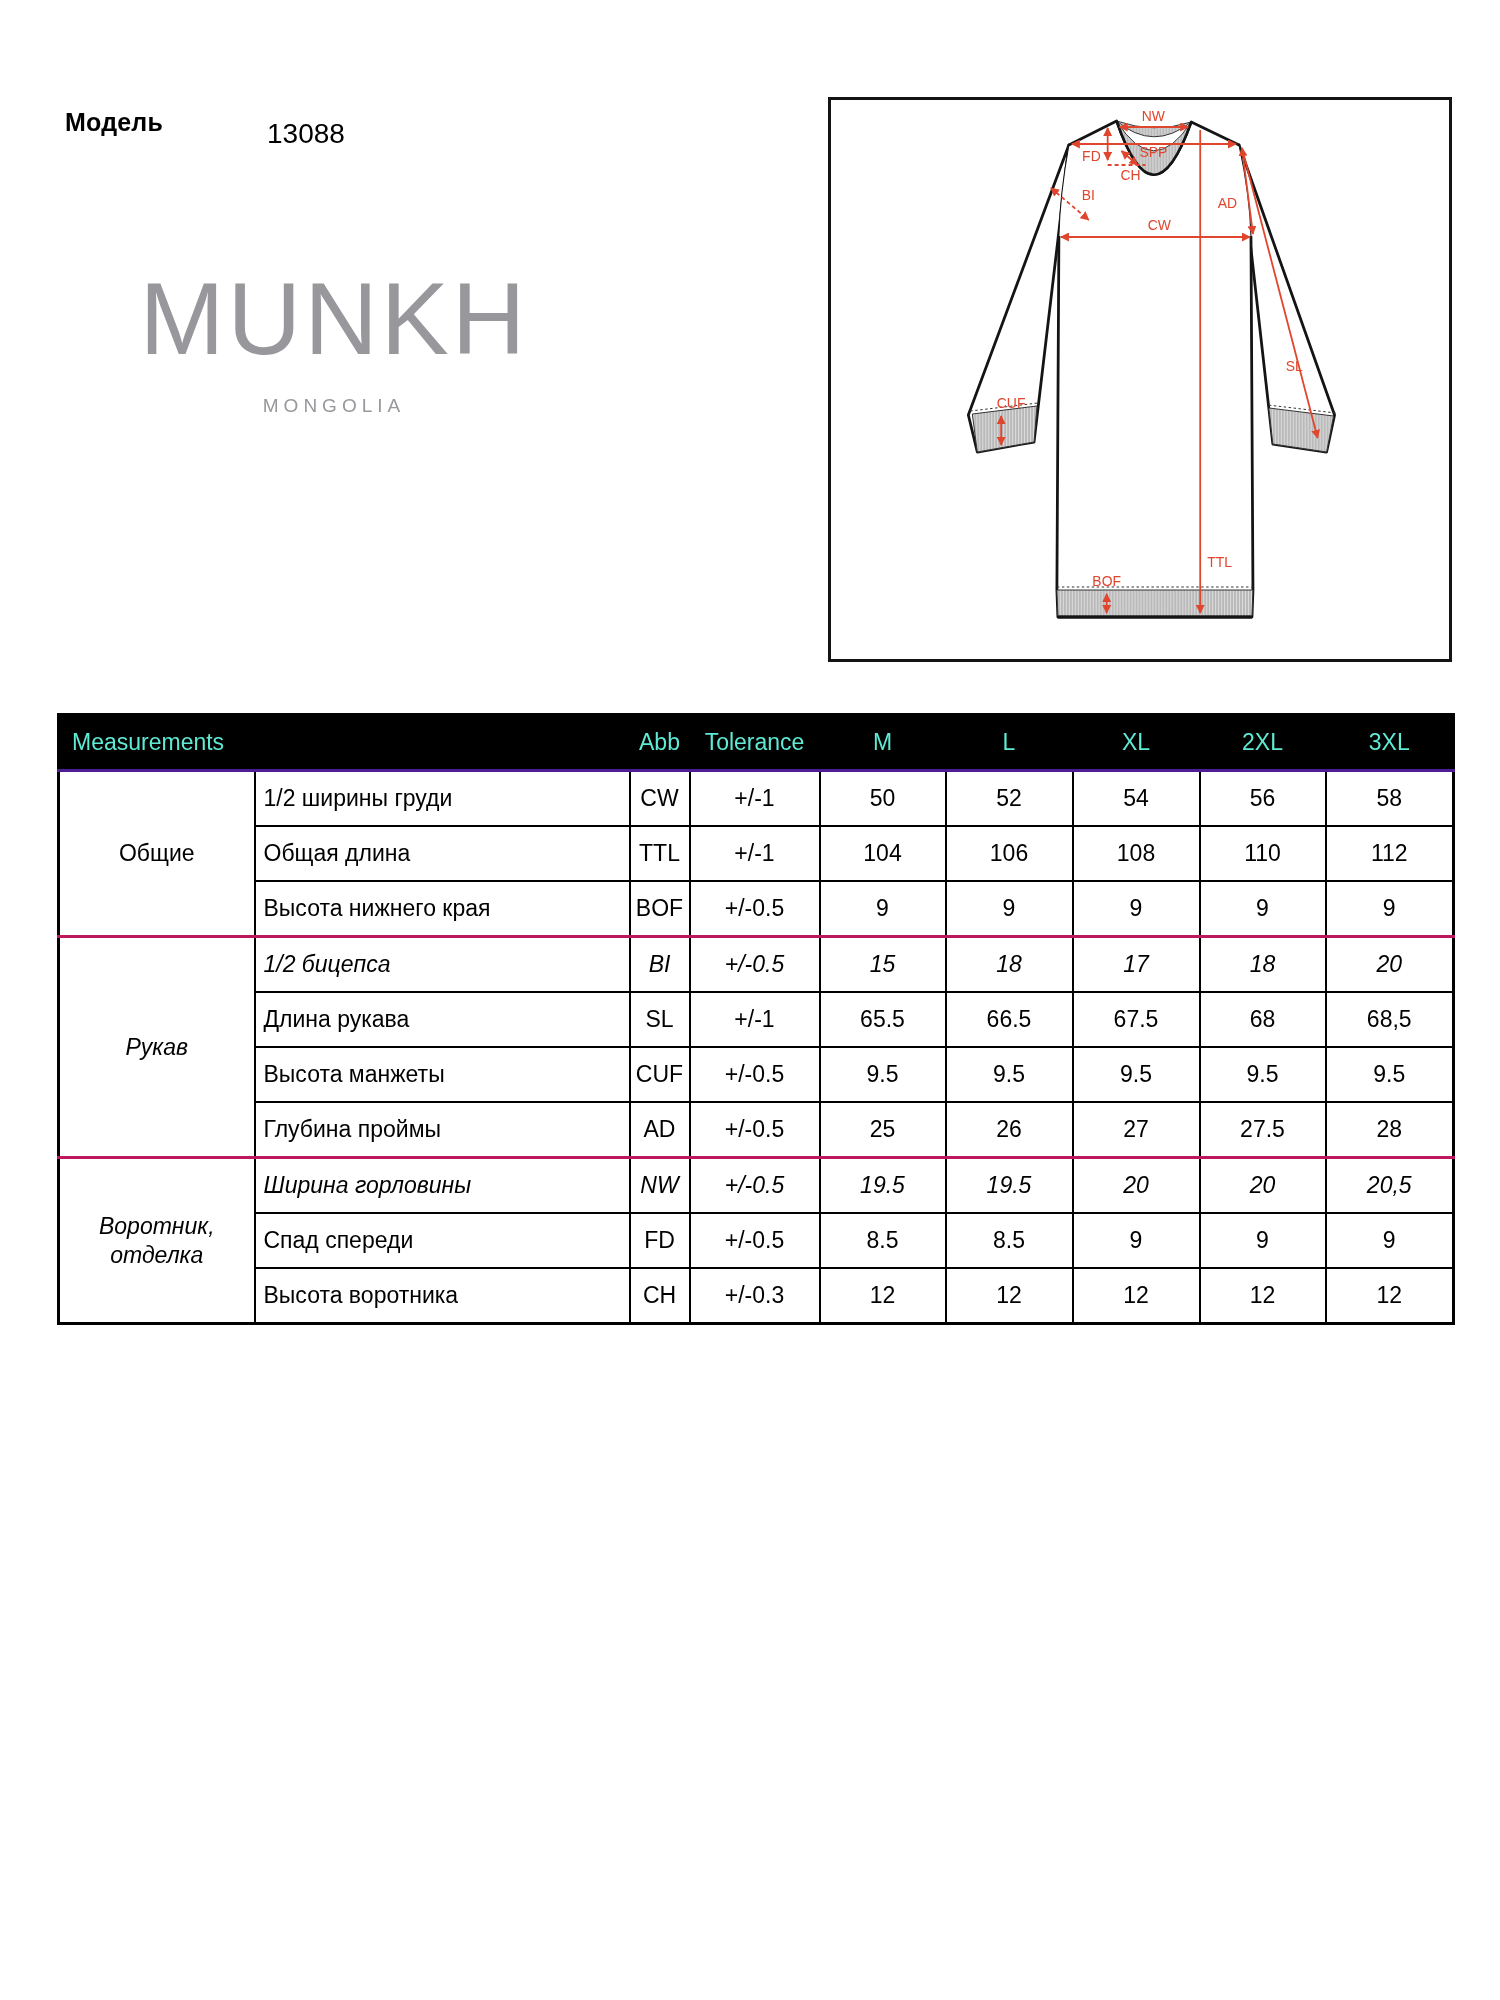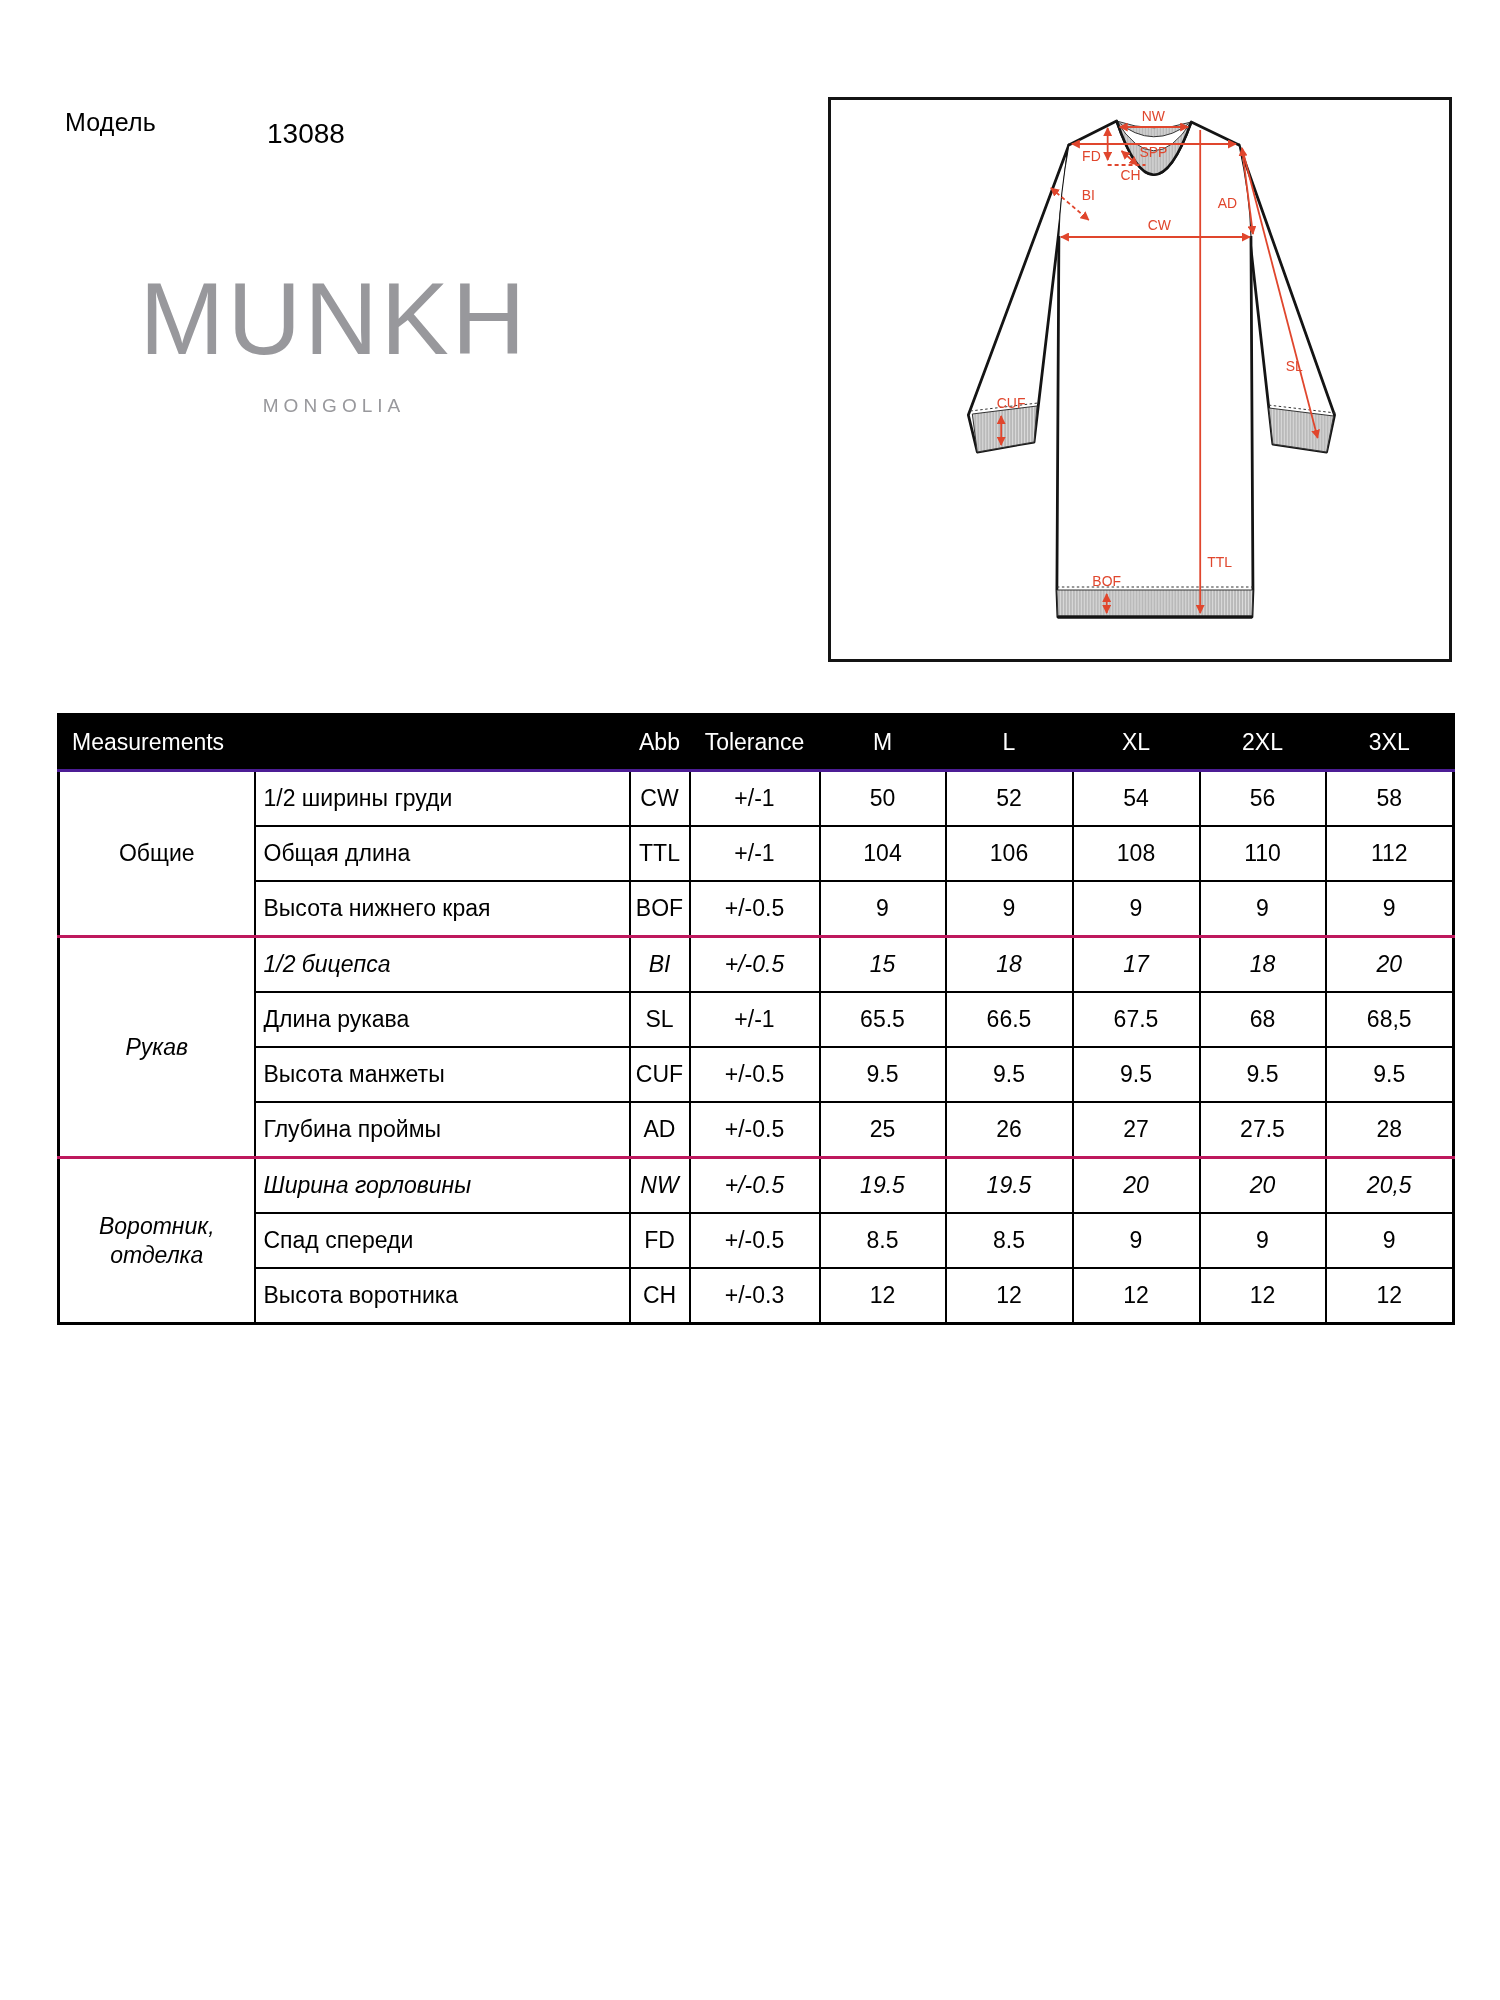--- a/index.html
+++ b/index.html
@@ -2,41 +2,41 @@
 <html><head>
 <meta charset="utf-8">
 <style>
   html,body{margin:0;padding:0;background:#fff;}
   #page{
     position:relative;width:1500px;height:2000px;background:#ffffff;
     font-family:"Liberation Sans","DejaVu Sans",sans-serif;color:#000;overflow:hidden;
   }
   
   #model-row{position:absolute;left:65px;top:110px;line-height:1;font-size:25px;}
-  #model-label{font-weight:normal;letter-spacing:.2px;}
+  #model-label{font-weight:bold;letter-spacing:.2px;}
   #model-number{position:absolute;left:267px;top:120px;line-height:1;font-size:28px;font-weight:normal;}
   
   #logo-block{position:absolute;left:138px;top:262px;width:392px;text-align:center;color:#98989c;margin-top:6px;}
   #logo-brand{font-size:102px;line-height:1;font-weight:400;letter-spacing:3px;white-space:nowrap;}
   #logo-sub{margin-top:26px;font-size:19px;line-height:1;letter-spacing:5px;white-space:nowrap;}
   
   #diagram-box{
     position:absolute;left:828px;top:97px;width:624px;height:565px;
     border:3px solid #141414;box-sizing:border-box;background:#fff;
   }
   #diagram-box svg{display:block;width:100%;height:100%;}
   .ann-text{font-family:"Liberation Sans","DejaVu Sans",sans-serif;font-size:14px;}
   
   #spec-table{
     position:absolute;left:57px;top:713px;width:1395px;
     border-collapse:collapse;table-layout:fixed;
     font-size:23px;
   }
   #spec-table th{
-    background:#000;color:#ffffff;font-weight:normal;height:53px;
+    background:#000;color:#5eead4;font-weight:normal;height:53px;
     border:2px solid #000;padding:0;
   }
   #spec-table th.first{text-align:left;padding-left:12px;}
   #spec-table td{
     border:2px solid #000;height:53px;text-align:center;vertical-align:middle;
     padding:0;background:#fff;overflow:hidden;white-space:nowrap;
   }
   #spec-table td.name{text-align:left;padding-left:8px;}
   #spec-table td.group{white-space:pre-line;line-height:1.25;}
   #spec-table{border:3px solid #000;}

